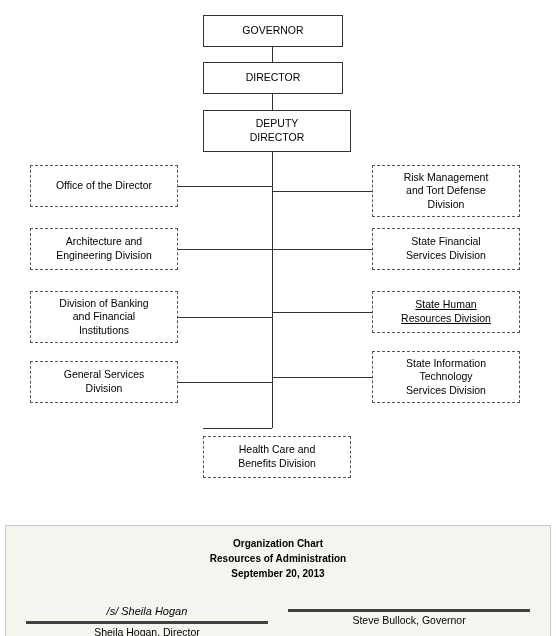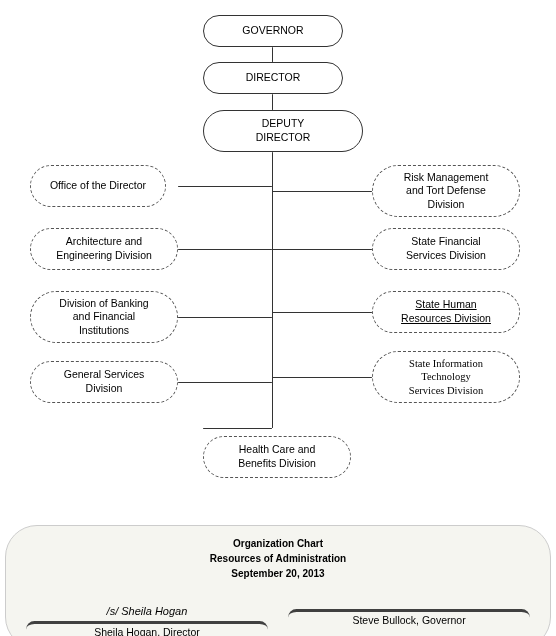--- a/index.html
+++ b/index.html
@@ -1,15 +1,15 @@
 <!DOCTYPE html>
 <html><head>
   <meta charset="utf-8">
   <style>
-    * { box-sizing: border-box; margin: 0; padding: 0; border-radius: 32px; }
+    * { box-sizing: border-box; margin: 0; padding: 0; }
     body {
       font-family: Arial, sans-serif;
       font-size: 11px;
       background: #fff;
       width: 556px;
       min-height: 636px;
     }
 
     .chart-area {
       background: #fff;
@@ -95,21 +95,21 @@
     </div>
 
     <div class="line v" style="left:262px;top:37px;height:15px;"></div>
 
     <div class="box" style="left:193px;top:52px;width:140px;height:32px;">
       <span>DIRECTOR</span>
     </div>
 
     <div class="line v" style="left:262px;top:84px;height:16px;"></div>
 
-    <div class="box" style="left:193px;top:100px;width:160px;height:42px;">
+    <div class="box" style="left:193px;top:100px;width:148px;height:42px;">
       <span style="white-space:pre-line;">DEPUTY
 DIRECTOR</span>
     </div>
 
     <div class="line v" style="left:262px;top:142px;height:276px;"></div>
 
     <div class="line h" style="left:168px;top:176px;width:94px;"></div>
 
     <div class="line h" style="left:168px;top:239px;width:94px;"></div>
 
@@ -121,21 +121,21 @@
 
     <div class="line h" style="left:262px;top:239px;width:100px;"></div>
 
     <div class="line h" style="left:262px;top:302px;width:100px;"></div>
 
     <div class="line h" style="left:262px;top:367px;width:100px;"></div>
 
     <div class="line v" style="left:262px;top:418px;height:0px;"></div>
     <div class="line h" style="left:193px;top:418px;width:69px;"></div>
 
-    <div class="box dashed" style="left:20px;top:155px;width:136px;height:42px;">
+    <div class="box dashed" style="left:20px;top:155px;width:148px;height:42px;">
       <span>Office of the Director</span>
     </div>
 
     <div class="box dashed" style="left:20px;top:218px;width:148px;height:42px;">
       <span style="white-space:pre-line;">Architecture and
 Engineering Division</span>
     </div>
 
     <div class="box dashed" style="left:20px;top:281px;width:148px;height:52px;">
       <span style="white-space:pre-line;">Division of Banking
@@ -158,21 +158,21 @@
       <span style="white-space:pre-line;">State Financial
 Services Division</span>
     </div>
 
     <div class="box dashed" style="left:362px;top:281px;width:148px;height:42px;text-decoration:underline;">
       <span style="white-space:pre-line;">State Human
 Resources Division</span>
     </div>
 
     <div class="box dashed" style="left:362px;top:341px;width:148px;height:52px;">
-      <span style="white-space:pre-line;font-family:Liberation Serif, serif;">State Information
+      <span style="white-space:pre-line;">State Information
 Technology
 Services Division</span>
     </div>
 
     <div class="box dashed" style="left:193px;top:418px;width:148px;height:42px;margin-top:8px;">
       <span style="white-space:pre-line;">Health Care and
 Benefits Division</span>
     </div>
 
   </div>

